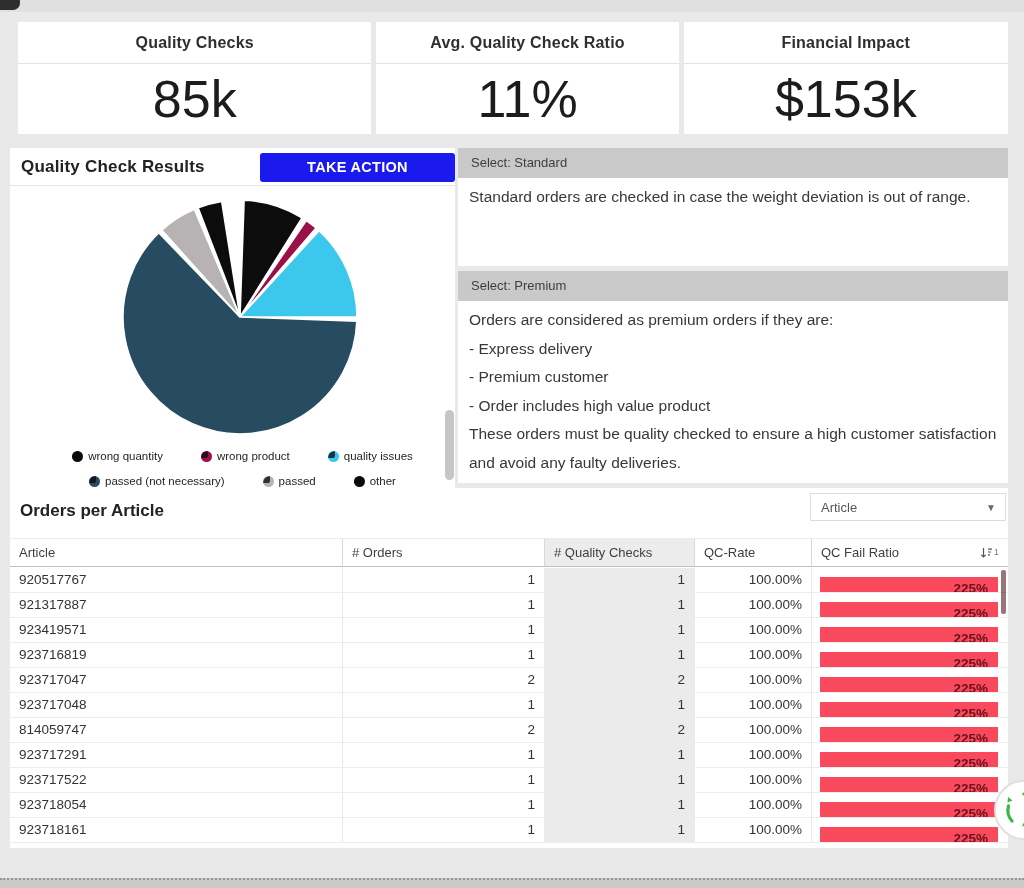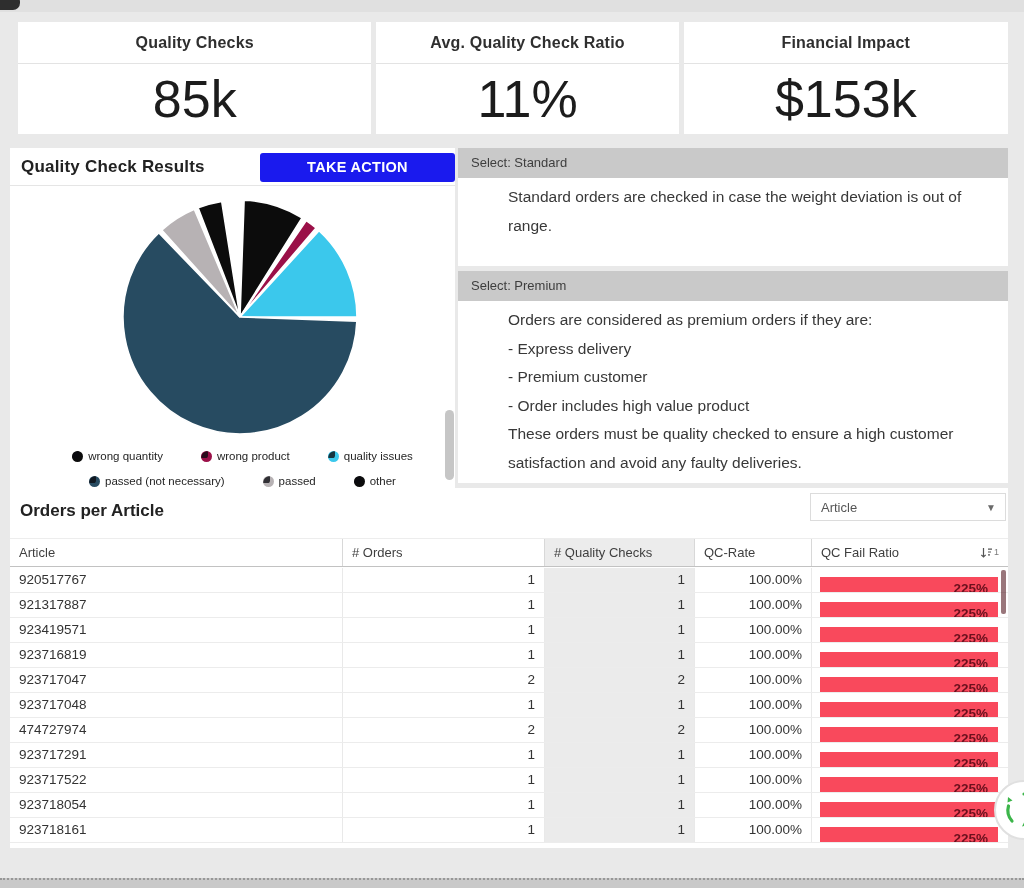--- a/index.html
+++ b/index.html
@@ -37,21 +37,21 @@
   .legend-dot i { position:absolute; left:0; top:0; width:7px; height:7px;
                   background:rgba(10,10,15,.78); border-radius:11px 0 4px 0; }
   #left-scroll-thumb { position:absolute; right:1px; top:262px; width:9px; height:70px;
                        background:#c6c6c6; border-radius:5px; cursor:grab; }
 
   
   #info-col { left:458px; top:148px; width:550px; height:362px; }
   .info-header { height:30px; background:#c9c9c9; line-height:30px; padding-left:13px;
                  font-size:13px; color:#3e3e3e; cursor:pointer; }
   .info-body { background:#fff; padding:5px 11px 8px 11px; font-size:15.5px; color:#383838; }
-  .info-body div { line-height:28.5px;margin-left:39px; }
+  .info-body div { line-height:28.5px; }
   #info-body-standard { height:88px; margin-bottom:5px; }
   #info-body-premium { height:182px; }
 
   
   #orders-card { left:10px; top:488px; width:998px; height:360px; overflow:hidden; position:absolute; }
   #orders-title { position:absolute; left:10px; top:13px; font-size:17px; font-weight:bold; color:#222; }
   #article-dropdown { position:absolute; right:2px; top:5px; width:196px; height:28px; background:#fff;
                       border:1px solid #dcdcdc; display:flex; align-items:center; cursor:pointer; }
   #article-dropdown .dd-label { flex:1; padding-left:10px; font-size:13px; color:#555; }
   #article-dropdown .dd-caret { padding-right:9px; font-size:10px; color:#6a6a6a; }
@@ -255,21 +255,21 @@
       <div class="tr tgrid">
         <div class="td">923717048</div>
         <div class="td num">1</div>
         <div class="td num shade">1</div>
         <div class="td num">100.00%</div>
         <div class="td fail">
           <div class="fail-bar" style="background: rgb(249, 73, 92);">225%</div>
         </div>
       </div>
       <div class="tr tgrid">
-        <div class="td">474727974</div>
+        <div class="td">814059747</div>
         <div class="td num">2</div>
         <div class="td num shade">2</div>
         <div class="td num">100.00%</div>
         <div class="td fail">
           <div class="fail-bar" style="background: rgb(249, 73, 92);">225%</div>
         </div>
       </div>
       <div class="tr tgrid">
         <div class="td">923717291</div>
         <div class="td num">1</div>

